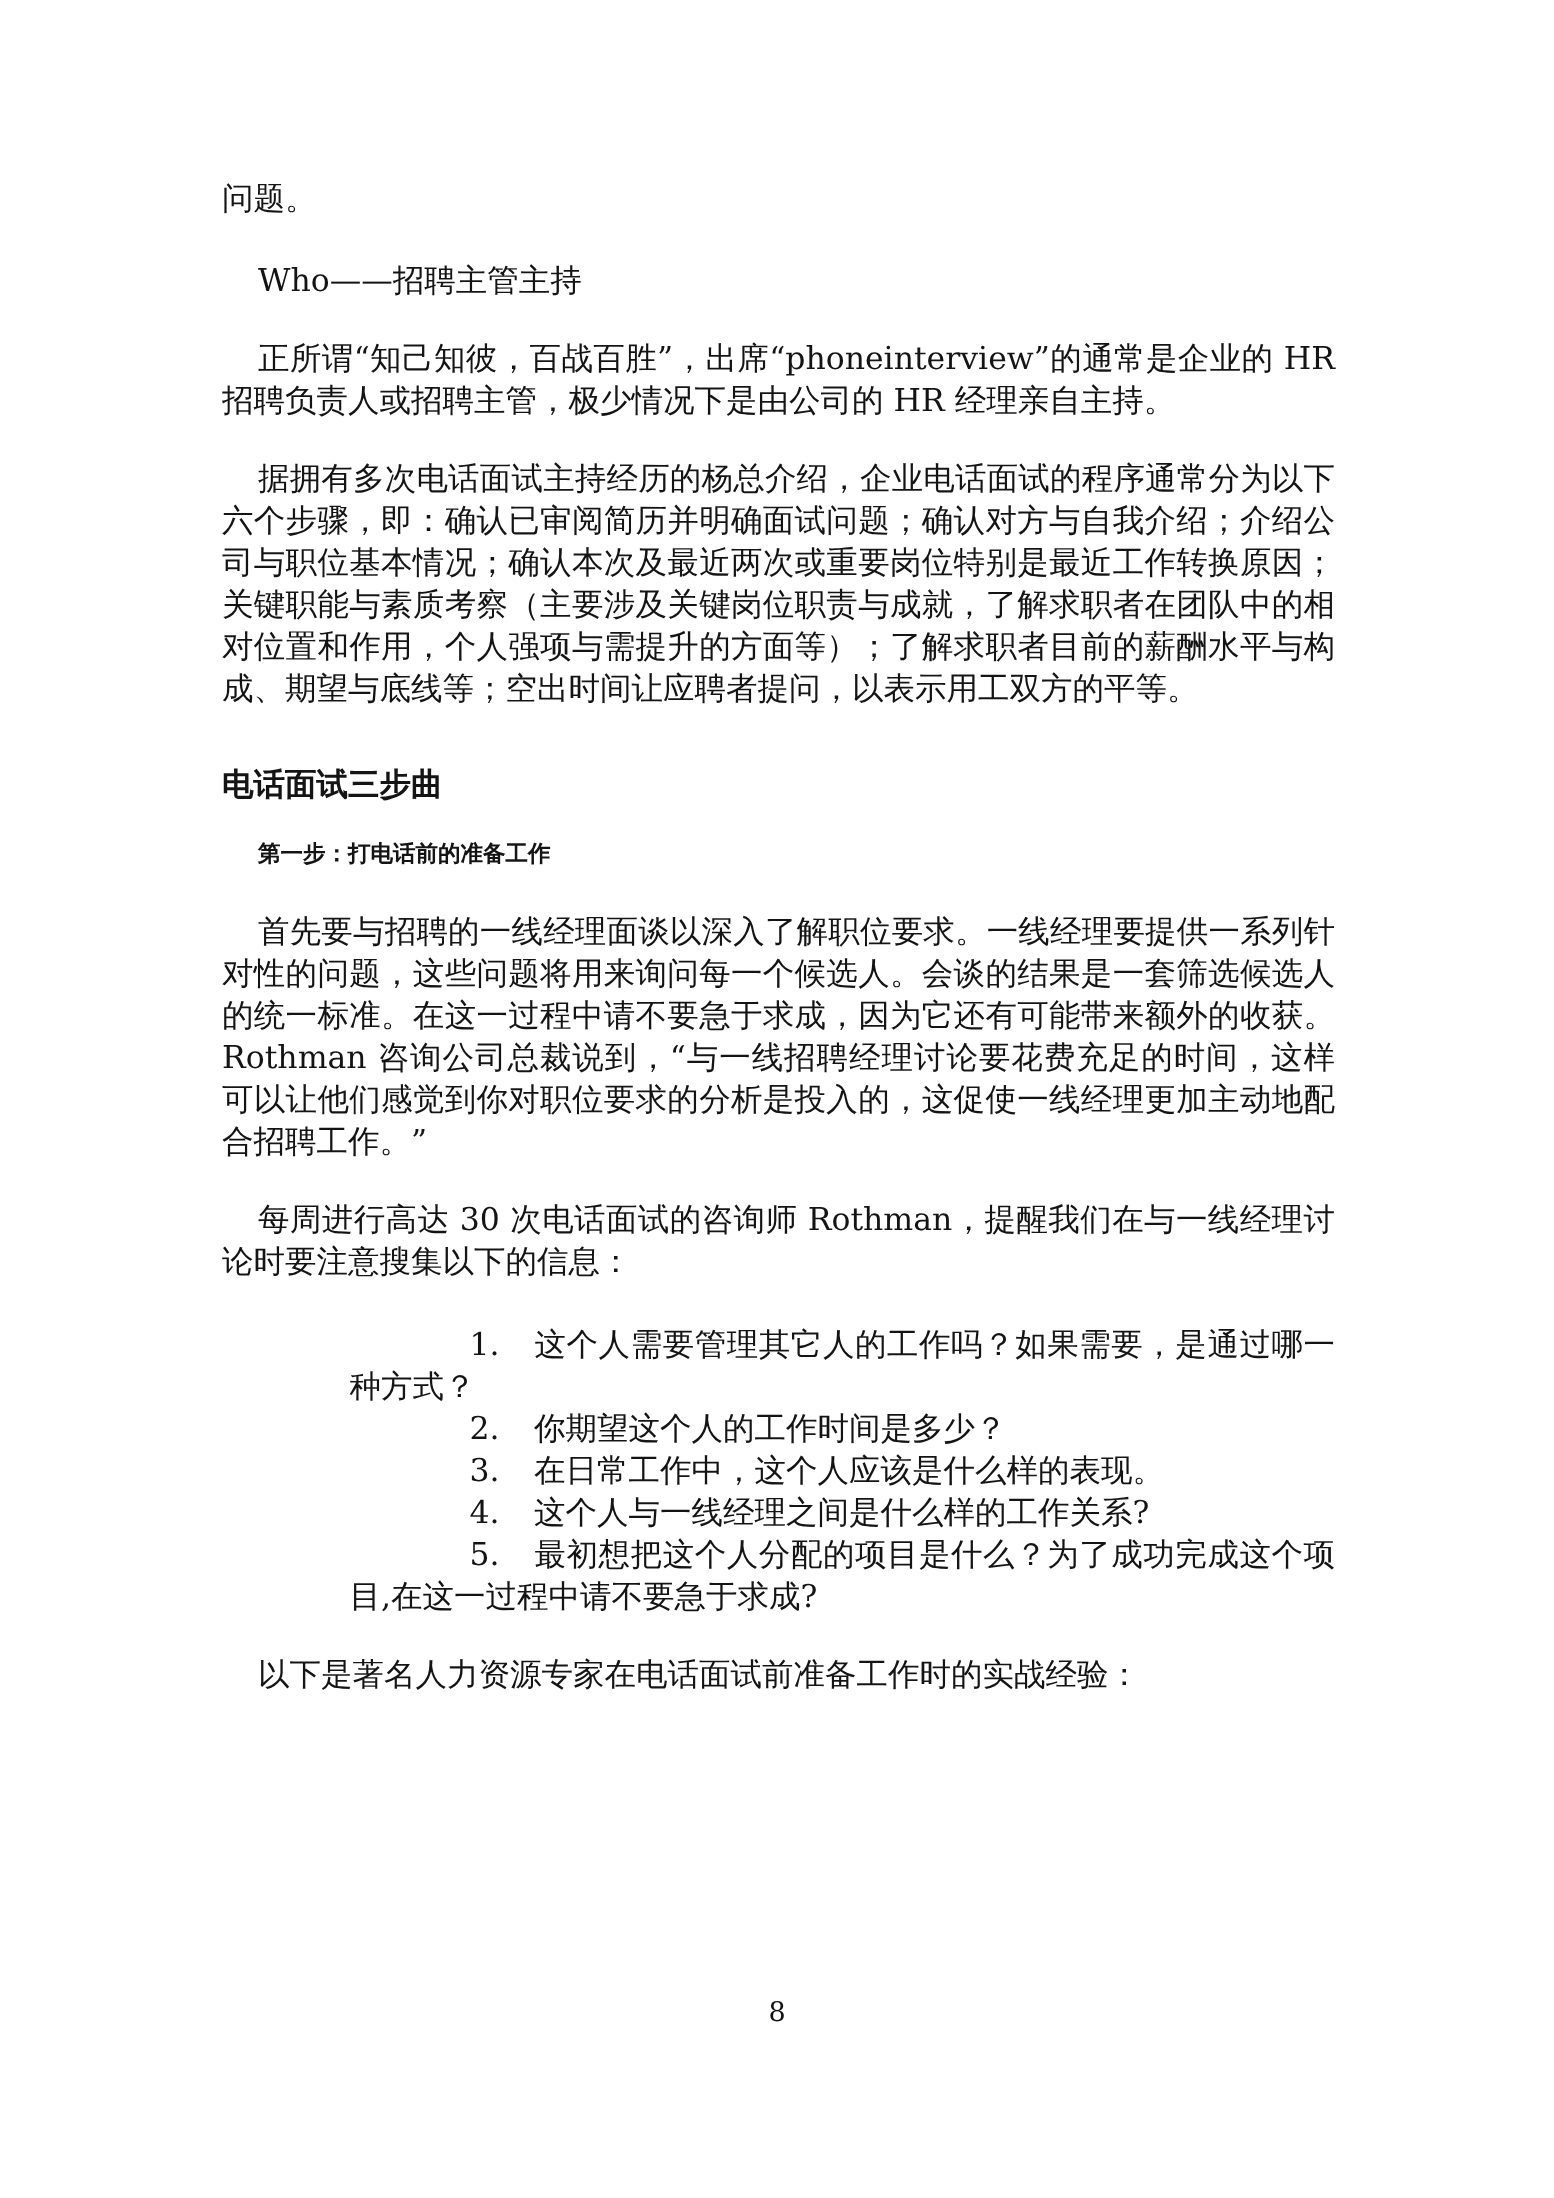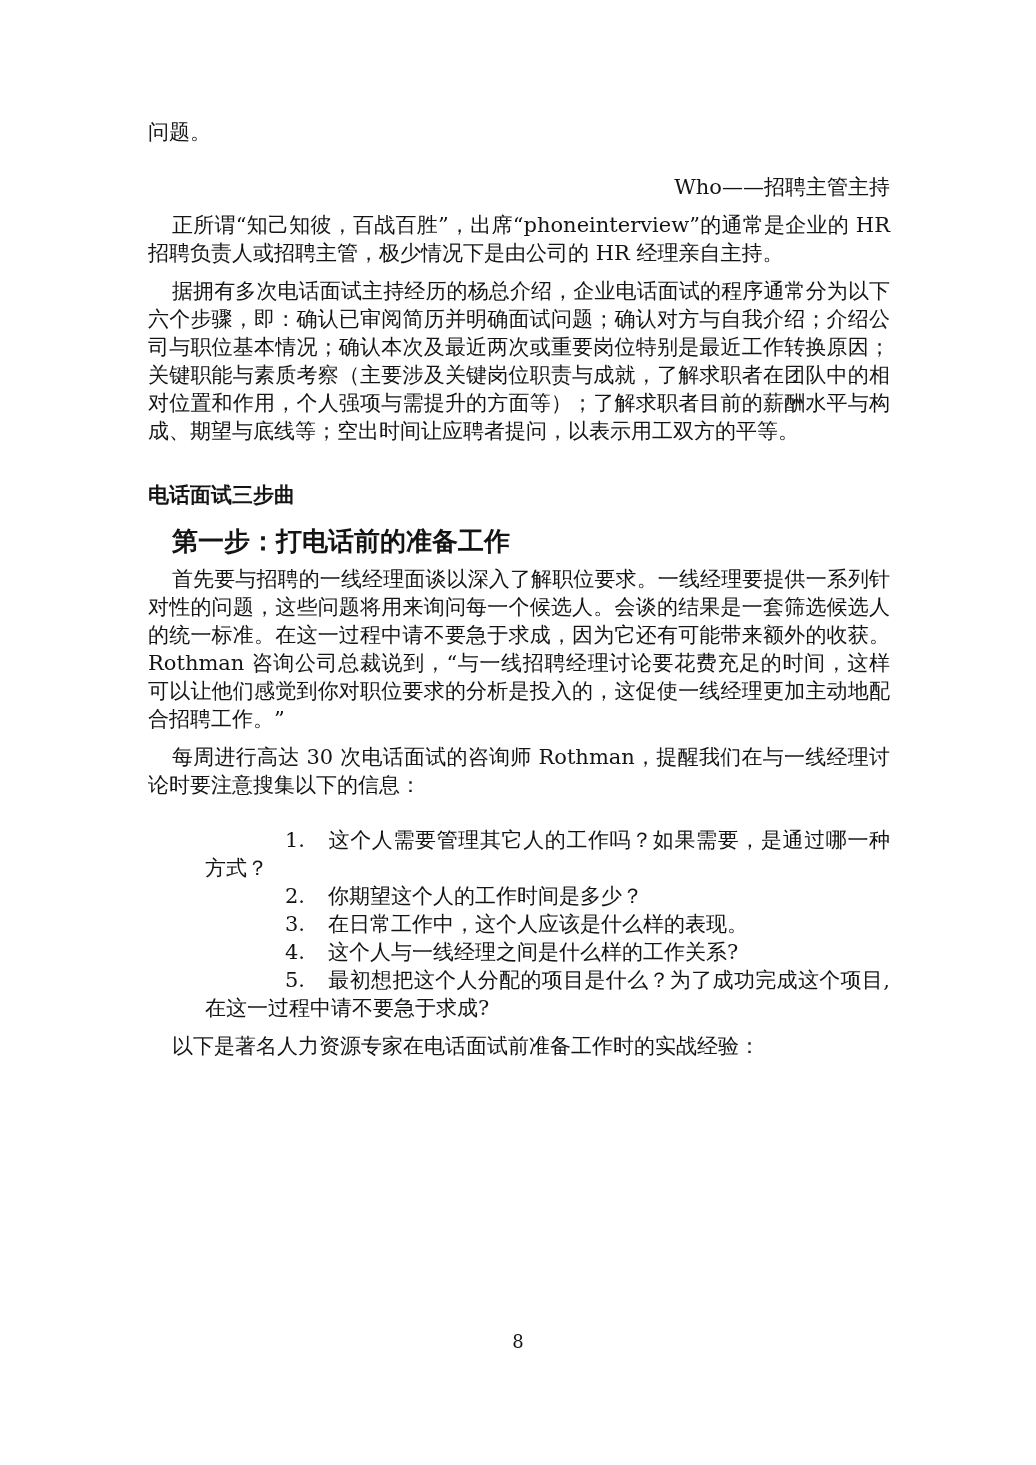--- a/index.html
+++ b/index.html
@@ -23,49 +23,49 @@
   }
   .para {
     margin: 0;
     text-indent: 24px;
     text-align: justify;
   }
   .para.flush {
     text-indent: 0;
   }
   .gap {
-    margin-top: 10px;
+    margin-top: 24px;
   }
   .standalone-line {
     margin: 27px 0 0 0;
     text-indent: 24px;
-    text-align: right;
   }
   .section-heading {
     margin: 36px 0 0 0;
     font-family: "DejaVu Sans", "Liberation Sans", sans-serif;
     font-weight: bold;
     font-size: 21px;
     line-height: 28px;
     text-indent: 0;
   }
   .sub-heading {
     margin: 18px 0 0 0;
     font-family: "DejaVu Sans", "Liberation Sans", sans-serif;
     font-weight: bold;
-    font-size: 26px;
+    font-size: 15px;
     line-height: 28px;
     text-indent: 24px;
   }
   .question-list {
     margin: 27px 0 0 57px;
   }
   .question-item {
     text-indent: 80px;
     text-align: justify;
+    margin-left: 28px;
   }
   .question-num {
     display: inline-block;
     width: 43px;
     text-indent: 0;
   }
   .page-number {
     position: absolute;
     top: 1330px;
     left: 0;

